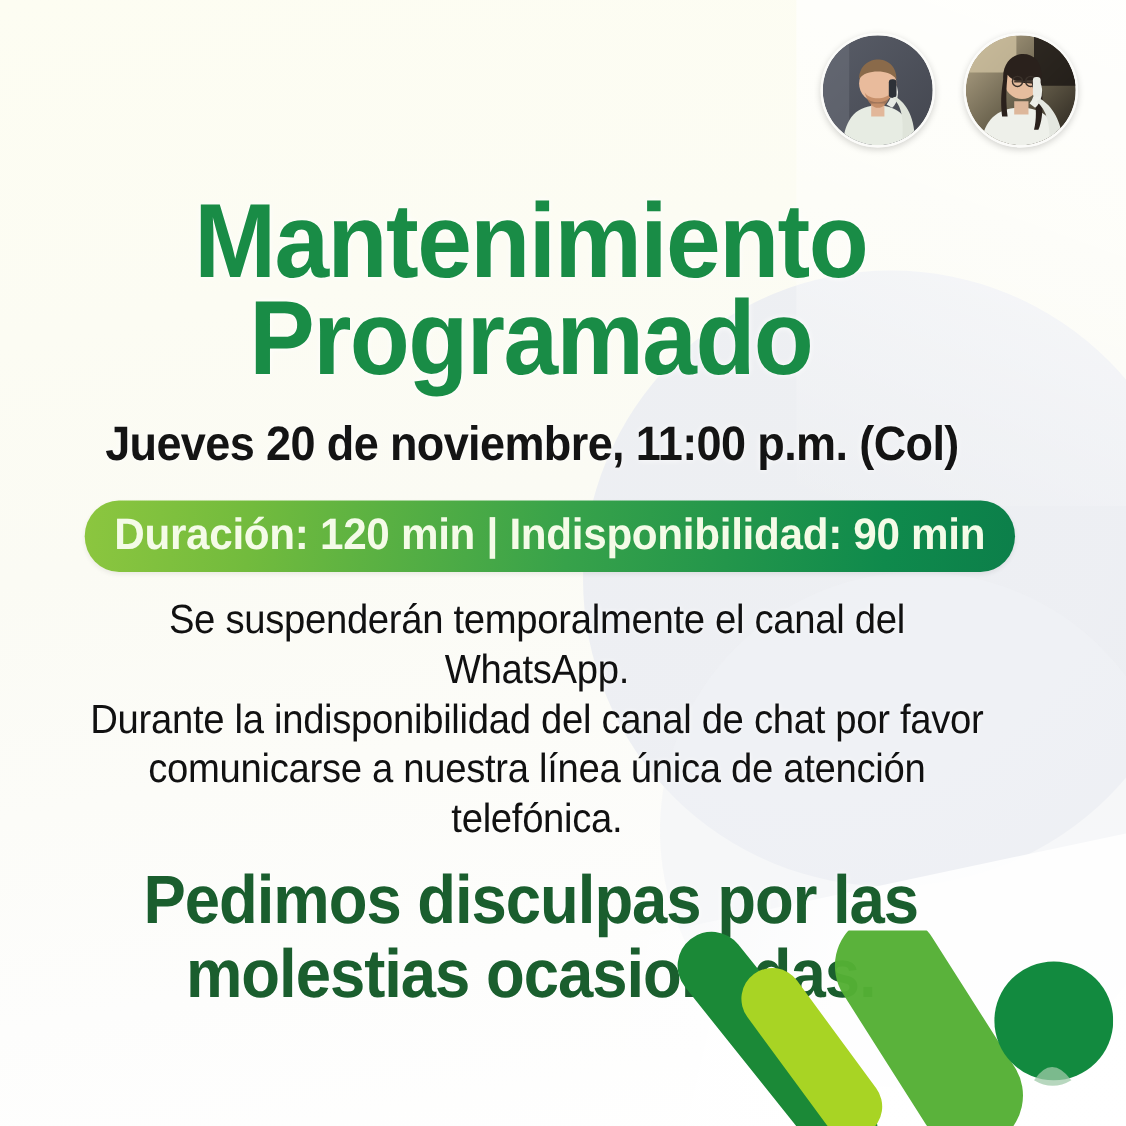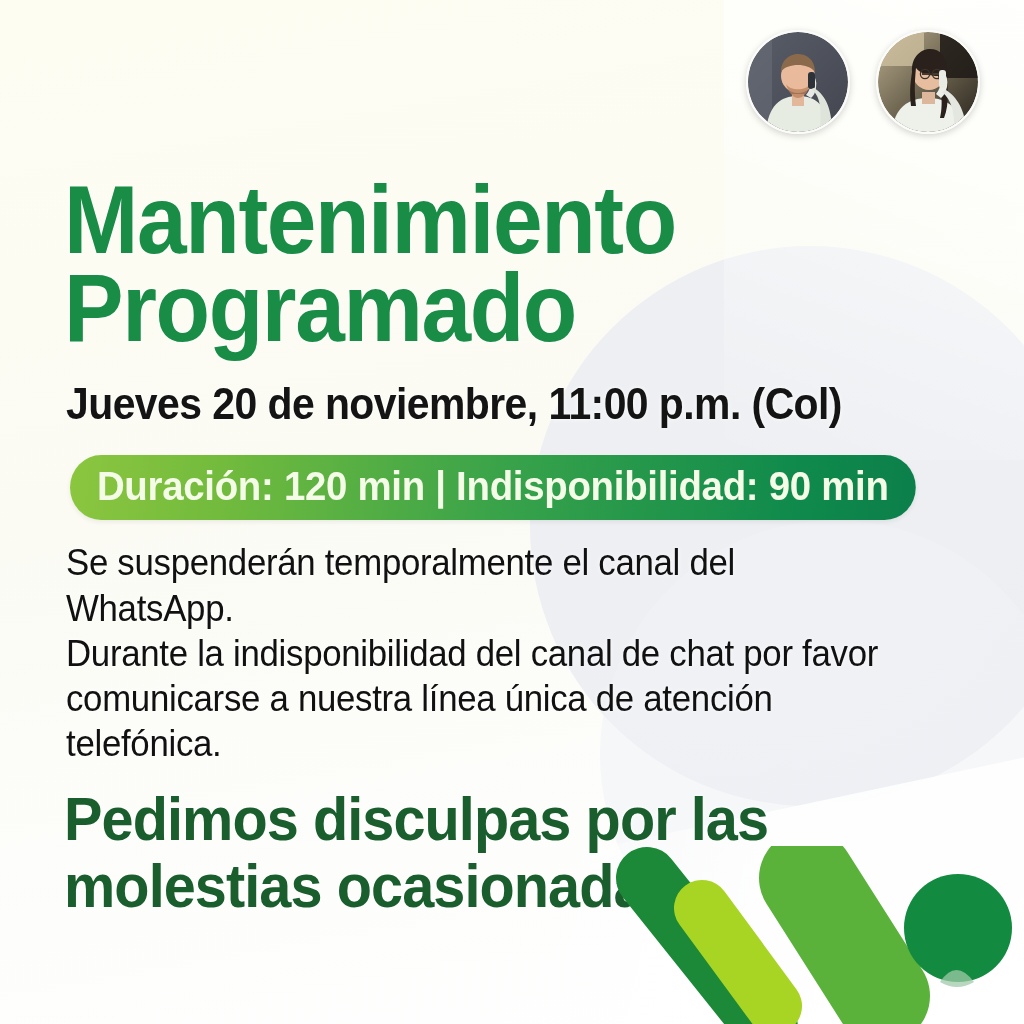--- a/index.html
+++ b/index.html
@@ -93,20 +93,21 @@
   }
   .avatar svg { display: block; width: 100%; height: 100%; }
 
   
   .content {
     position: absolute;
     left: 64px;
     top: 0;
     width: 900px;
     z-index: 5;
+    text-align: center;
   }
 
   .headline {
     margin: 0;
     padding-top: 176px;
     color: #198c46;
     font-family: "Liberation Sans Narrow", "Liberation Sans", sans-serif;
     font-size: 96px;
     font-weight: 700;
     line-height: .92;

